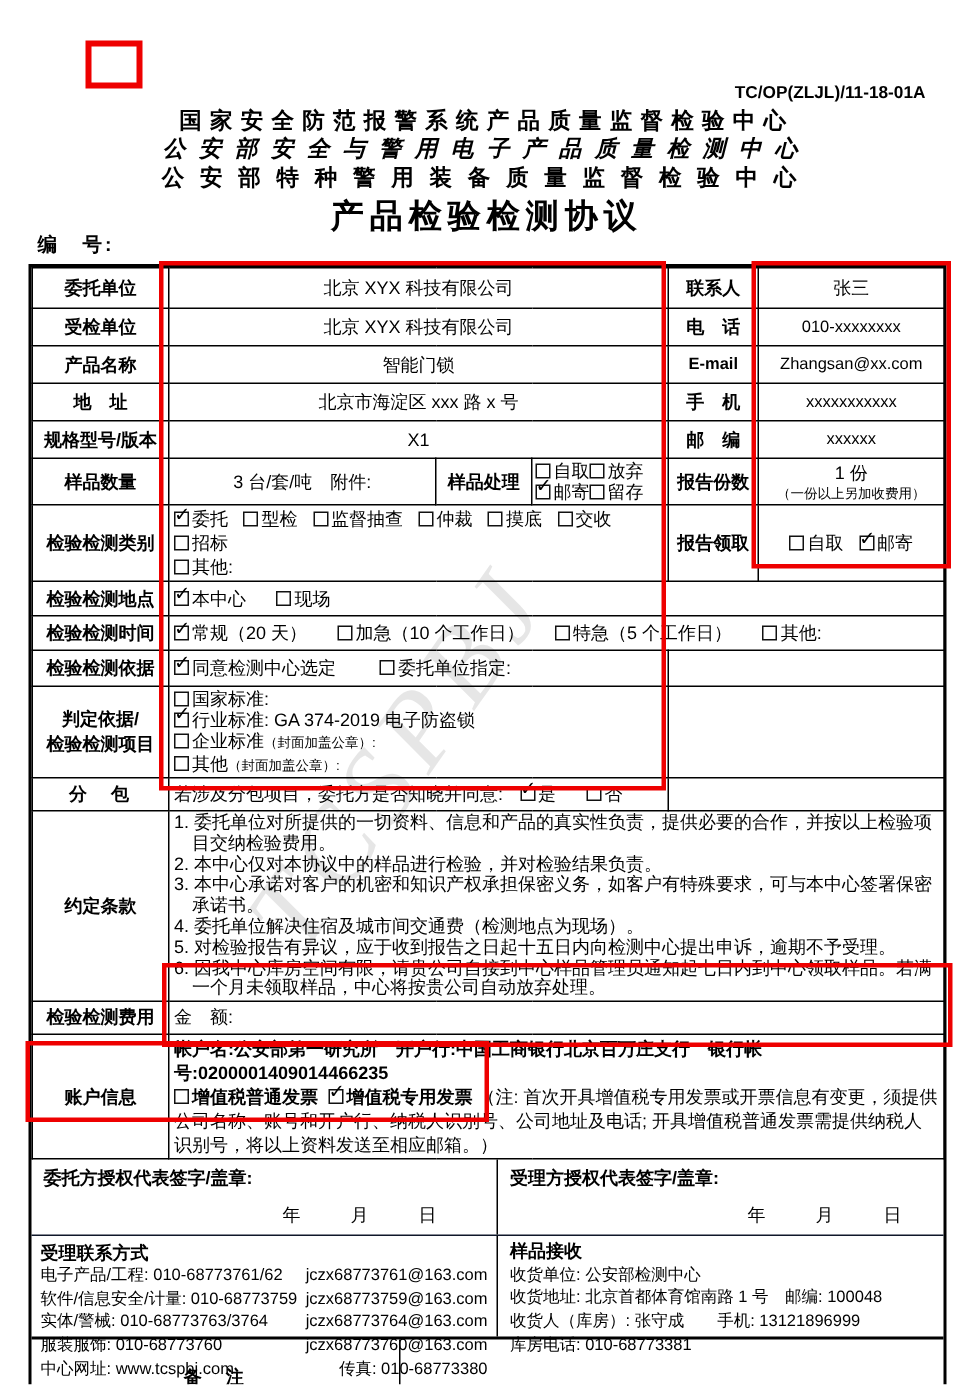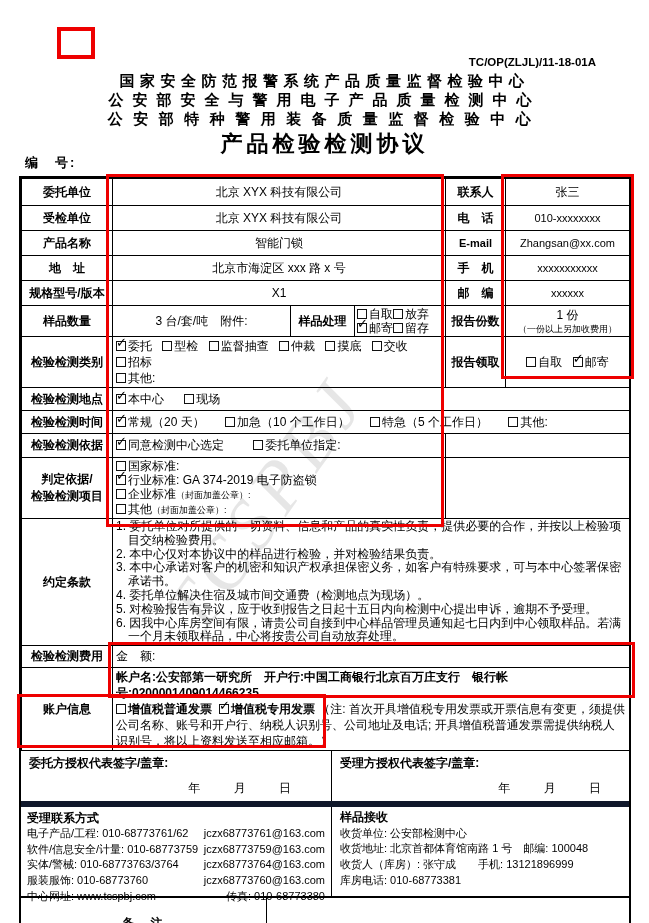--- a/index.html
+++ b/index.html
@@ -1,25 +1,25 @@
 <!DOCTYPE html>
 <html><head>
 <meta charset="utf-8">
 <style>
   html,body{margin:0;padding:0;background:#fff;}
   .page{position:relative;width:649px;height:923px;background:#fff;overflow:hidden;
         font-family:"Liberation Sans","DejaVu Sans",sans-serif;color:#000;}
   
   .top-note-box{position:absolute;left:57px;top:27px;width:30px;height:24px;border:4px solid #ee0000;}
   .top-note-text{position:absolute;left:100px;top:33px;color:#ee0000;font-weight:bold;font-size:13px;}
-  .doc-no{position:absolute;right:53px;top:56px;font-weight:bold;font-size:11.5px;text-align:center;}
+  .doc-no{position:absolute;right:32px;top:56px;font-weight:bold;font-size:11.5px;text-align:center;}
   .org{position:absolute;left:0;top:71px;width:100%;text-align:center;font-weight:bold;font-size:15px;}
   .org div{line-height:19px;white-space:nowrap;}
   .ls1{letter-spacing:5.5px;}
-  .ls2{letter-spacing:9px;}
+  .ls2{letter-spacing:9px;font-style:italic;}
   .ls3{letter-spacing:10.5px;}
   .title{position:absolute;left:0;top:129px;width:100%;text-align:center;font-weight:bold;font-size:22px;letter-spacing:4px;}
   .serial{position:absolute;left:25px;top:154px;font-weight:bold;font-size:13px;letter-spacing:2px;}
   
   .watermark{position:absolute;left:55px;top:455px;width:420px;height:100px;line-height:100px;
              text-align:center;transform:rotate(-55deg);font-family:"Liberation Serif","DejaVu Serif",serif;
              font-style:italic;font-size:72px;letter-spacing:8px;color:#c9c9c9;opacity:.45;pointer-events:none;z-index:0;}
   
   .form-wrap{position:absolute;left:19px;top:176px;width:612px;box-sizing:border-box;border:2px solid #000;z-index:1;}
   table.main{border-collapse:collapse;table-layout:fixed;width:608px;}
@@ -46,21 +46,21 @@
   .acct .b{font-weight:bold;}
   
   .brow{display:flex;width:608px;box-sizing:border-box;background:transparent;}
   .sig{height:50px;}
   .sig .cell{position:relative;box-sizing:border-box;padding:4px 8px;font-size:12px;}
   .sig .cell .sig-label{font-weight:bold;}
   .sig .left{width:311px;border-right:1px solid #000;}
   .sig .right{flex:1;}
   .dateline{position:absolute;bottom:4px;right:28px;font-size:12px;}
   .dateline span{margin-left:30px;}
-  .contact{height:95px;border-top:6px solid #0f172a;font-size:11px;}
+  .contact{height:68px;border-top:1px solid #0f172a;font-size:11px;}
   .contact .left{width:311px;border-right:1px solid #000;box-sizing:border-box;padding:3px 4px 0 6px;}
   .contact .right{flex:1;box-sizing:border-box;padding:3px 4px 0 8px;}
   .contact .hd{font-weight:bold;font-size:12px;line-height:16px;}
   .cline{display:flex;line-height:15.6px;white-space:nowrap;}
   .cline .email{margin-left:auto;padding-right:2px;}
   .contact .right div{line-height:15.6px;white-space:nowrap;}
   .remarks{height:52px;border-top:2px solid #000;font-size:11.5px;}
   .remarks .lblc{width:246px;border-right:1px solid #000;box-sizing:border-box;display:flex;align-items:center;justify-content:center;font-weight:bold;font-size:12px;letter-spacing:2px;}
   .remarks .valc{flex:1;box-sizing:border-box;padding:3px 8px;}
   
@@ -198,20 +198,29 @@
           <div>检验检测项目</div>
         </td>
         <td class="vall" colspan="3" style="line-height:14px">
           <div><span class="opt0"><span class="cb"></span><span>国家标准:</span></span></div>
           <div><span class="opt0"><span class="cb checked"></span><span>行业标准: GA 374-2019 电子防盗锁</span></span></div>
           <div><span class="opt0"><span class="cb"></span><span>企业标准</span><span class="small">（封面加盖公章）:</span></span></div>
           <div><span class="opt0"><span class="cb"></span><span>其他</span><span class="small">（封面加盖公章）:</span></span></div>
         </td>
         <td colspan="2"></td>
       </tr>
+      <tr class="h22">
+        <td class="lbl" style="letter-spacing:2px">分　包</td>
+        <td class="vall" colspan="3">
+          <span style="margin-right:8px">若涉及分包项目，委托方是否知晓并同意:</span>
+          <span class="optw"><span class="cb checked"></span><span>是</span></span>
+          <span class="opt0"><span class="cb"></span><span>否</span></span>
+        </td>
+        <td colspan="2"></td>
+      </tr>
       <tr class="h98">
         <td class="lbl">约定条款</td>
         <td class="vall terms" colspan="5">
           <div>1. 委托单位对所提供的一切资料、信息和产品的真实性负责，提供必要的合作，并按以上检验项目交纳检验费用。</div>
           <div>2. 本中心仅对本协议中的样品进行检验，并对检验结果负责。</div>
           <div>3. 本中心承诺对客户的机密和知识产权承担保密义务，如客户有特殊要求，可与本中心签署保密承诺书。</div>
           <div>4. 委托单位解决住宿及城市间交通费（检测地点为现场）。</div>
           <div>5. 对检验报告有异议，应于收到报告之日起十五日内向检测中心提出申诉，逾期不予受理。</div>
           <div>6. 因我中心库房空间有限，请贵公司自接到中心样品管理员通知起七日内到中心领取样品。若满一个月未领取样品，中心将按贵公司自动放弃处理。</div>
         </td>

